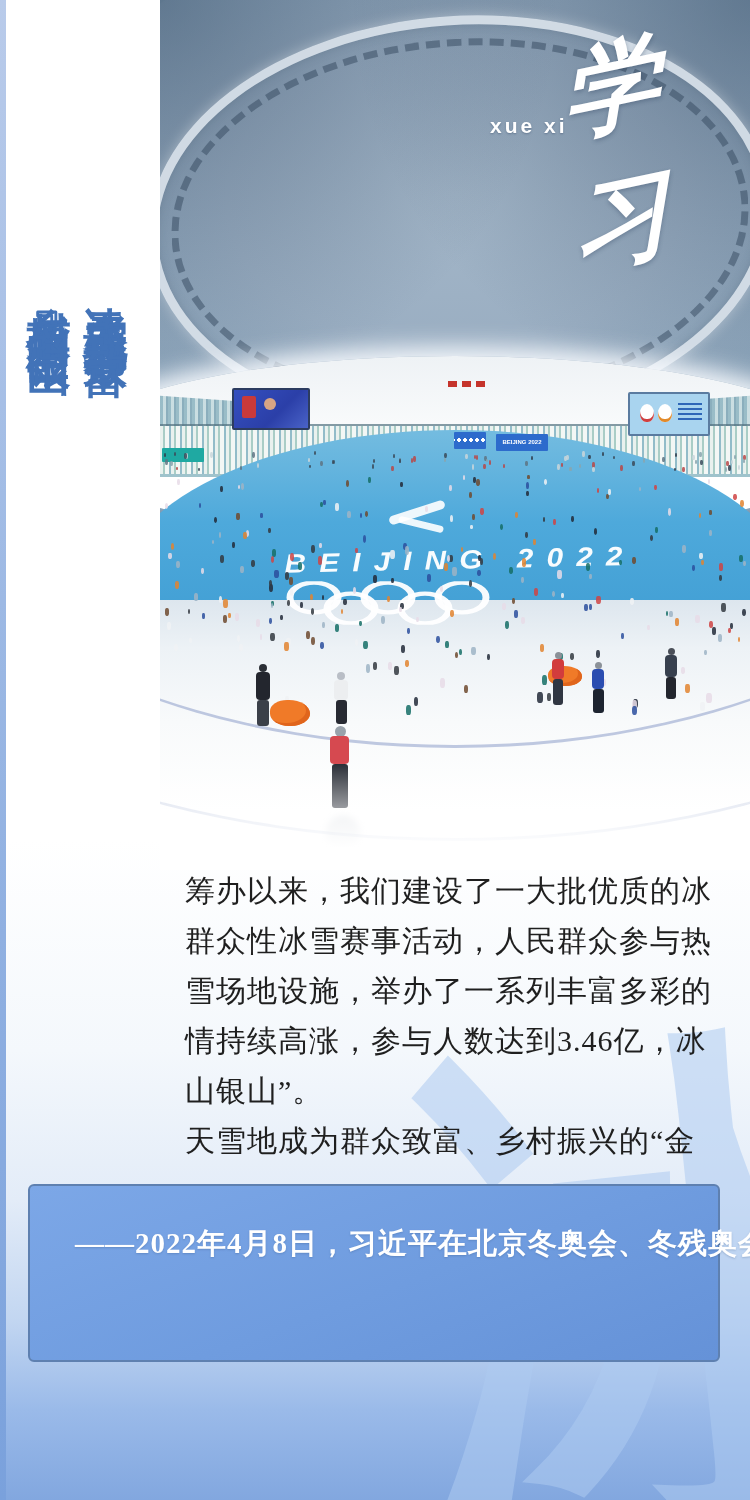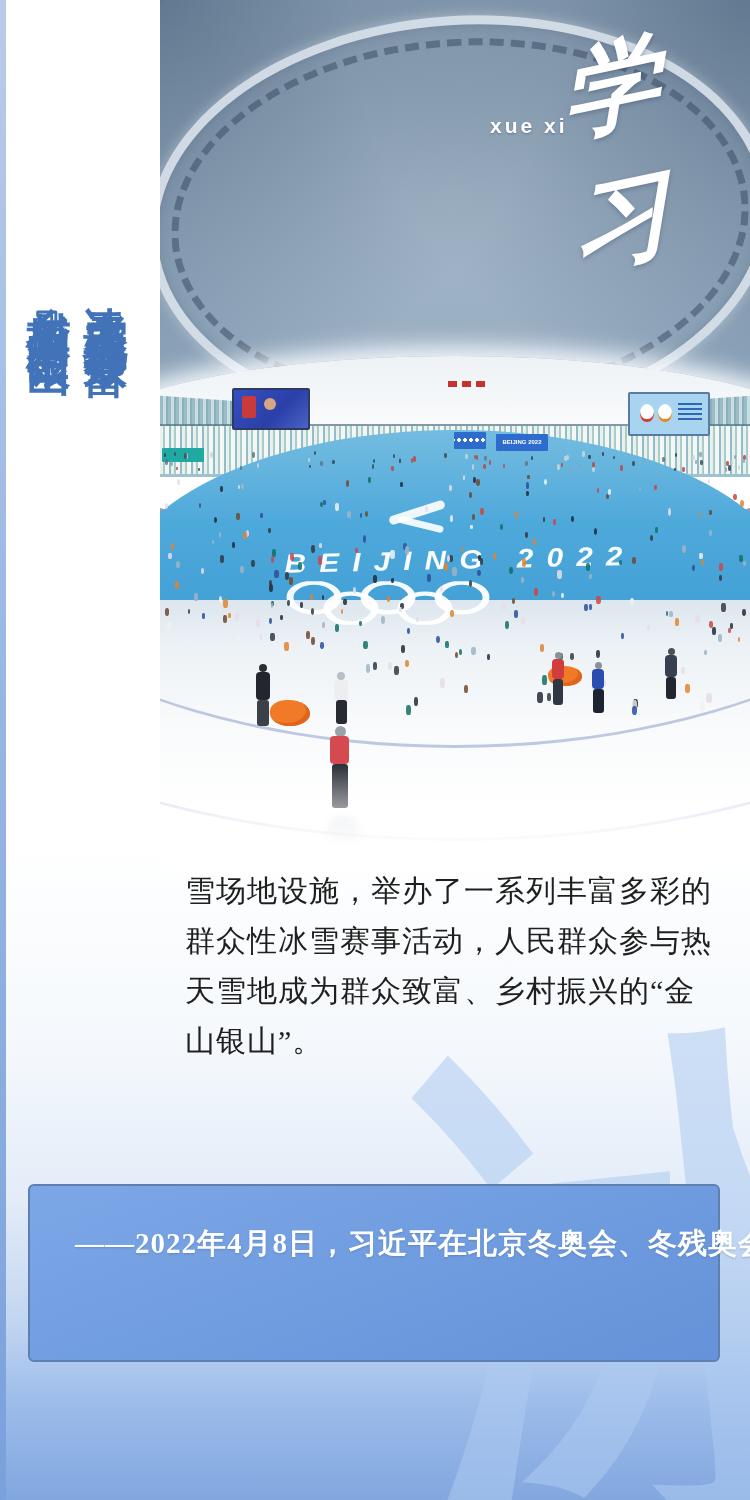--- a/index.html
+++ b/index.html
@@ -516,24 +516,26 @@
     <div class="logo-py">xue xi</div>
     <div class="logo-script">学习</div>
   </div>
 
   <div class="vtitle">
     <span>冰天雪地成为群众致富</span>
     <span>乡村振兴的『金山银山』</span>
   </div>
 
   <div class="quote">
+    <div>筹办以来，我们建设了一大批优质的冰</div>
+    <div>群众性冰雪赛事活动，人民群众参与热</div>
     <div>雪场地设施，举办了一系列丰富多彩的</div>
-    <div>群众性冰雪赛事活动，人民群众参与热</div>
+    <div>情持续高涨，参与人数达到3.46亿，冰</div>
+    <div>山银山”。</div>
     <div>天雪地成为群众致富、乡村振兴的“金</div>
-    <div>山银山”。</div>
   </div>
 
   <div class="panel">
     <p class="l1">——2022年4月8日，习近平在北京冬奥会、冬残奥会</p>
   </div>
 
 
 </div>
 
 </body></html>

